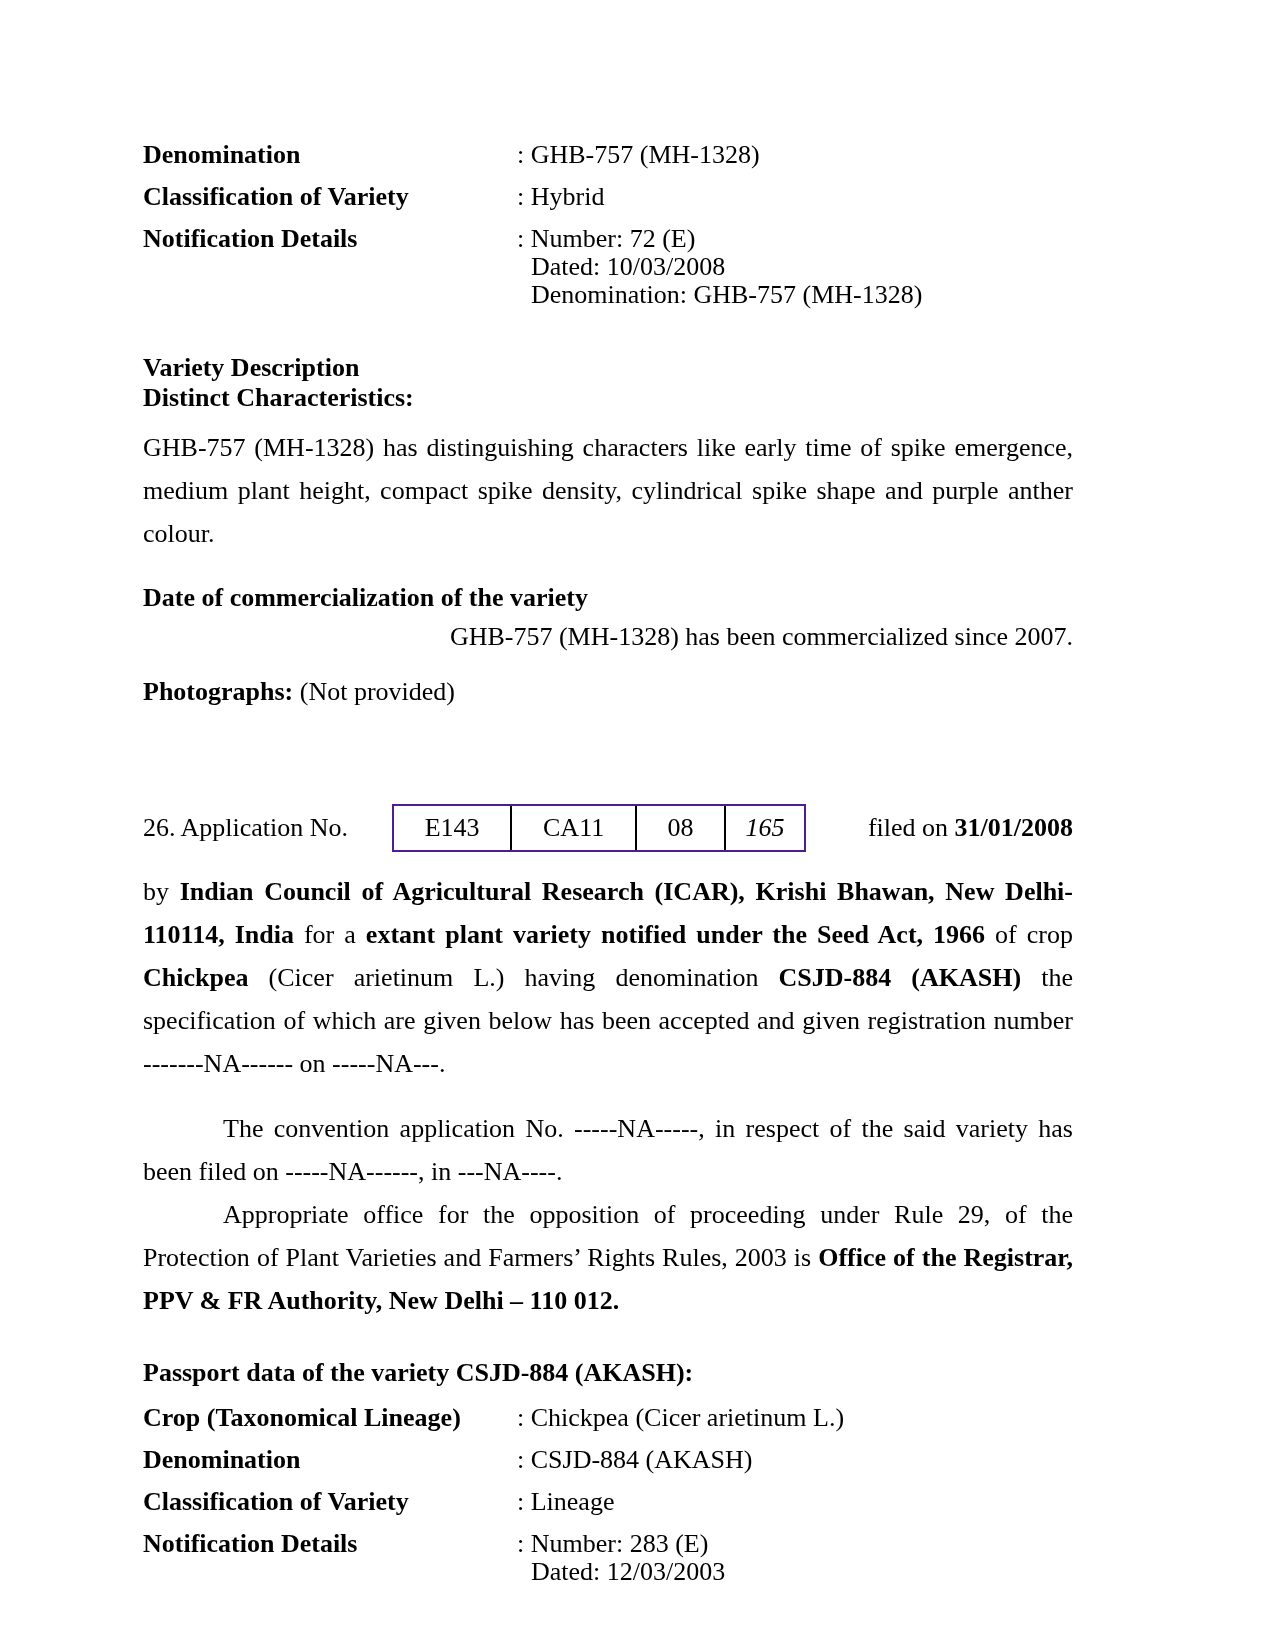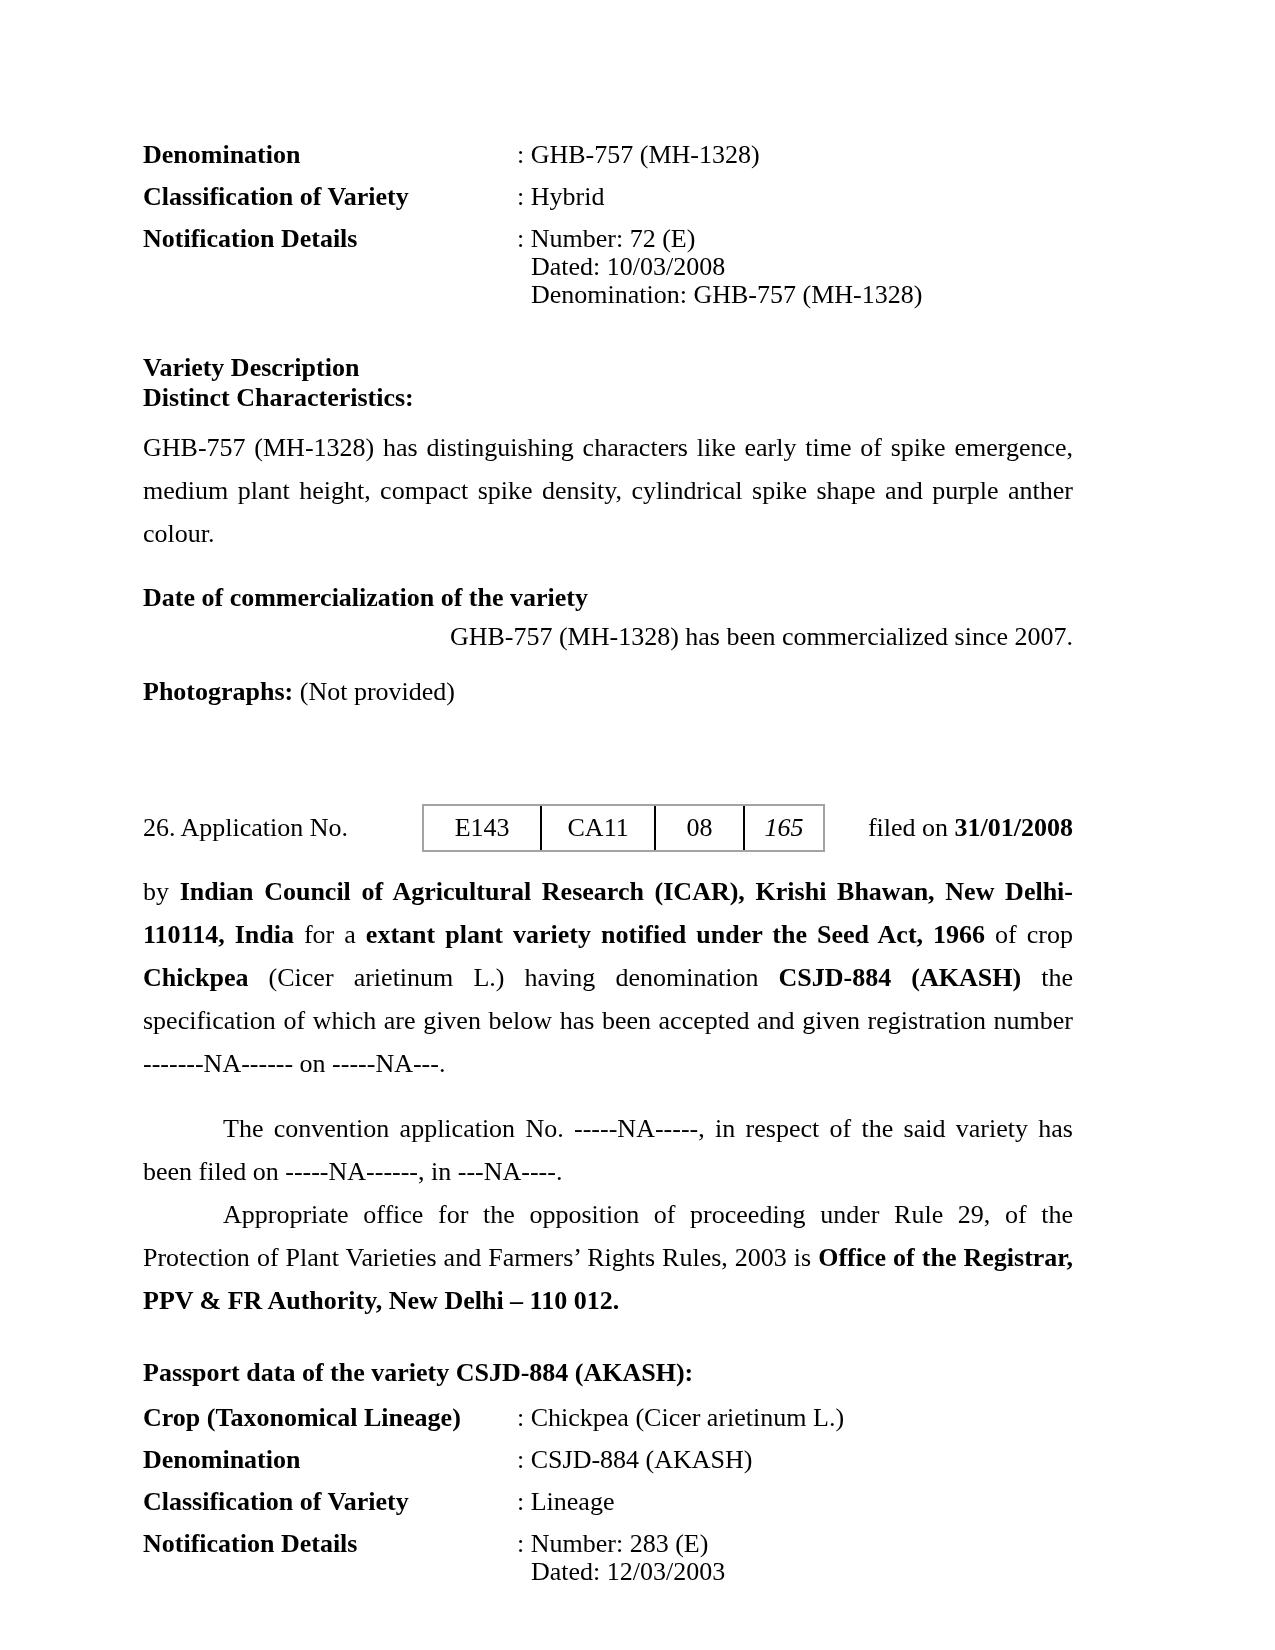--- a/index.html
+++ b/index.html
@@ -35,25 +35,25 @@
   .single { margin: 10px 0 0 0; line-height: 28px; text-align: right; }
   .photos { margin: 27px 0 0 0; line-height: 28px; white-space: pre-wrap; }
   .photos .lbl { font-weight: bold; }
   .para-app { margin-top: 18px; }
   .para-indent { text-indent: 80px; }
   .para-conv { margin-top: 22px; }
   .para-office { margin-top: 0; }
   b { font-weight: bold; }
   
   .app-row { display: flex; align-items: center; margin-top: 98px; }
-  .app-table { display: flex; height: 48px; border: 2px solid #a3a3a3; margin-left: 74px; flex: none; }
+  .app-table { display: flex; height: 48px; border: 2px solid #4c1d95; margin-left: 44px; flex: none; }
   .app-cell { display: flex; align-items: center; justify-content: center; }
   .app-cell + .app-cell { border-left: 2px solid #000; }
   .w1 { width: 116px; }
-  .w2 { width: 114px; }
+  .w2 { width: 125px; }
   .w3 { width: 89px; }
   .w4 { width: 80px; font-style: italic; }
   .filed { margin-left: auto; white-space: pre-wrap; }
   .kv-bottom { margin-top: 16px; }
 </style>
 </head>
 <body>
 
 <div class="page">
 

